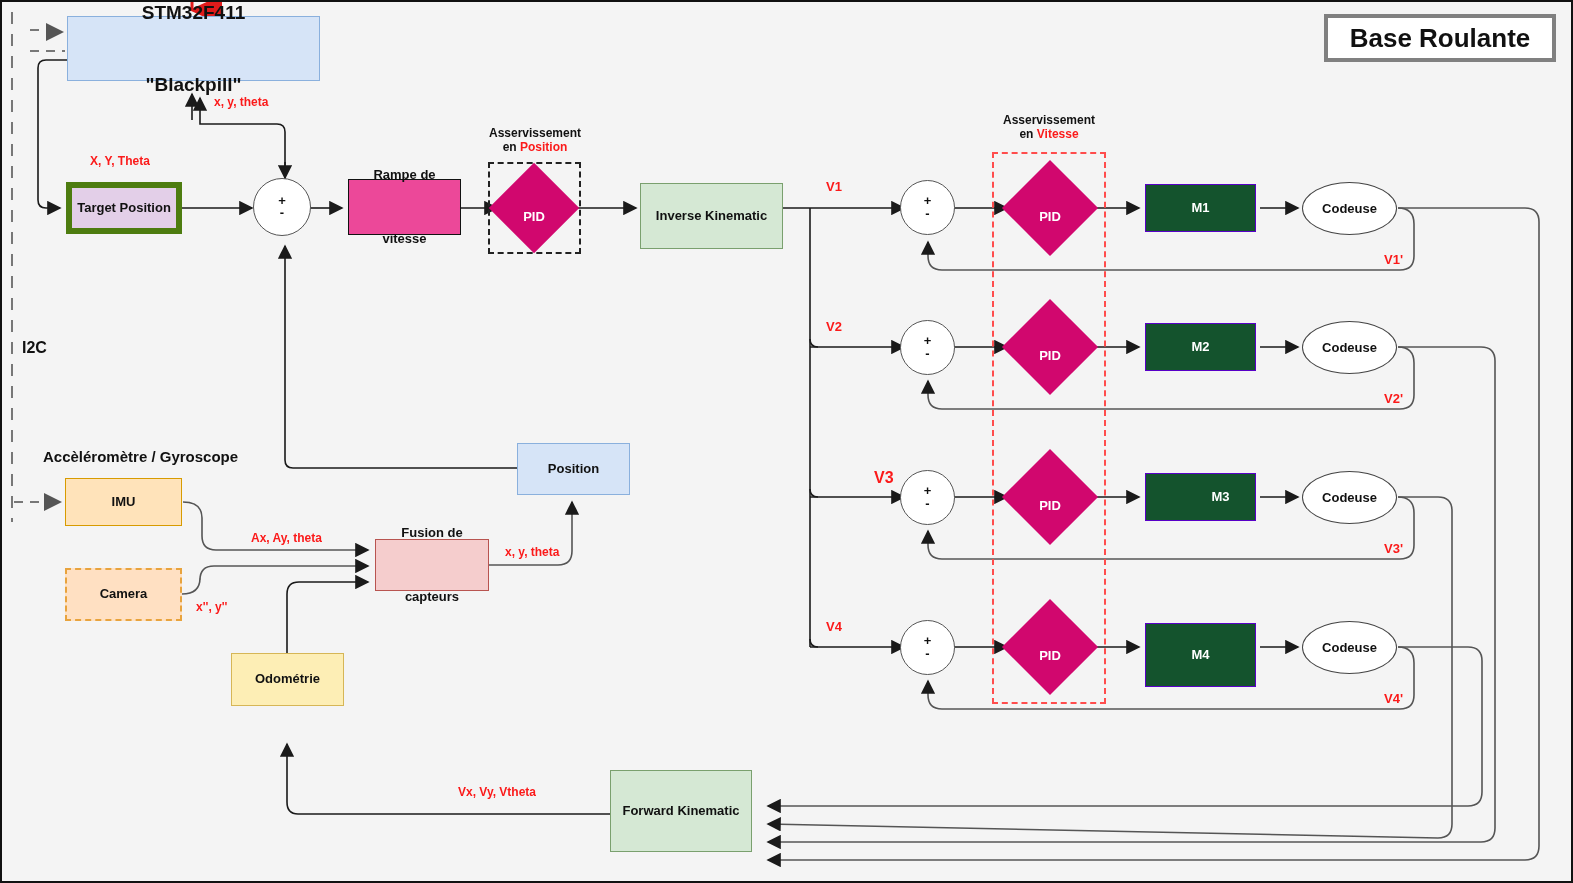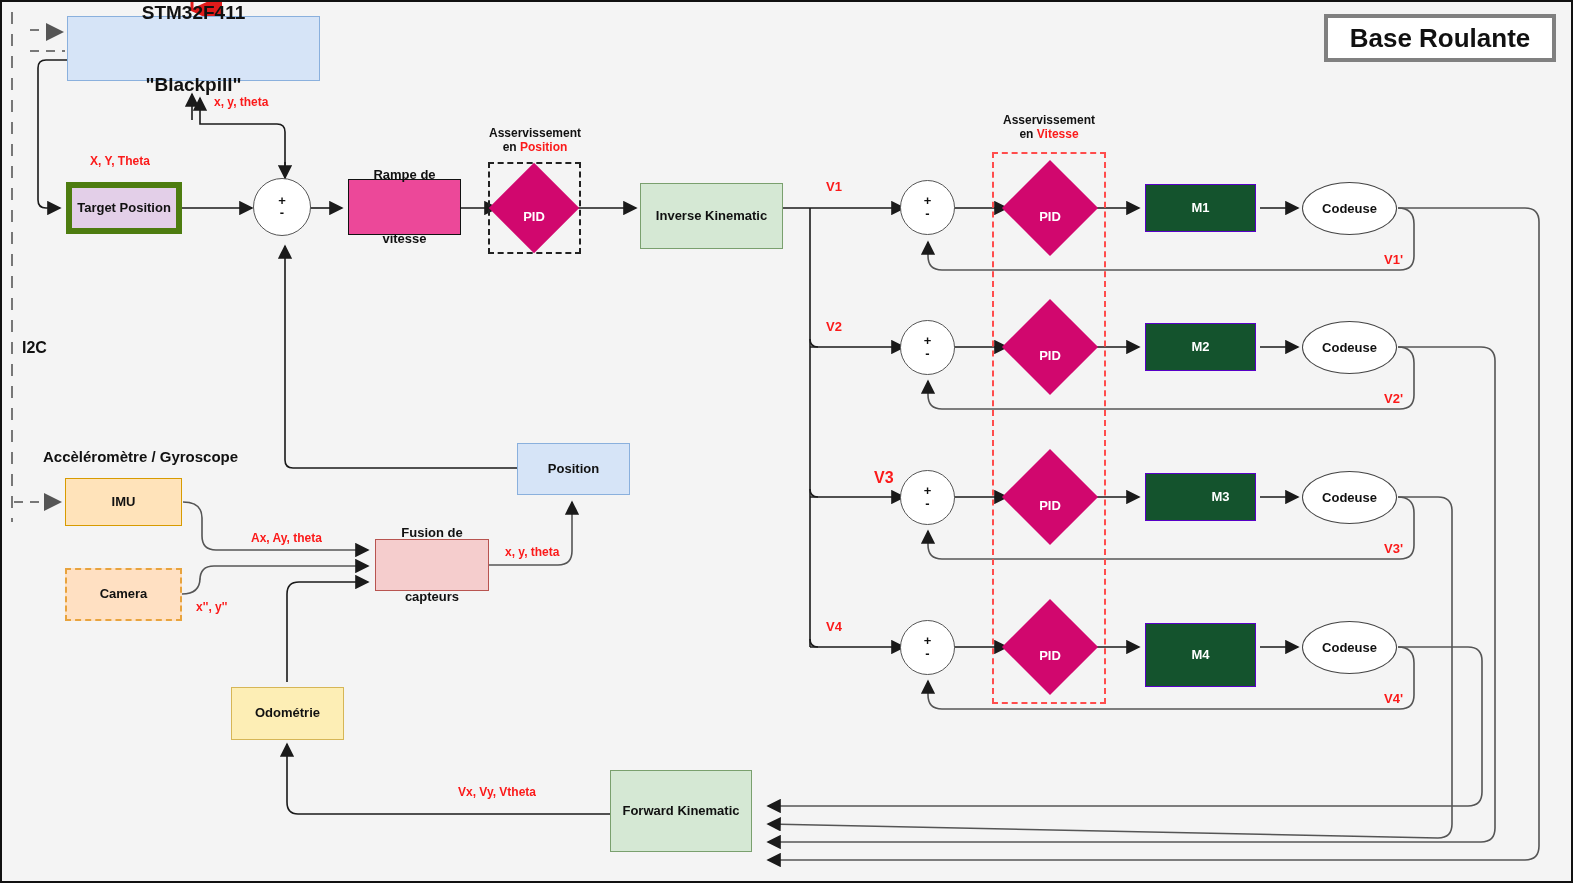--- a/index.html
+++ b/index.html
@@ -343,21 +343,21 @@
     <span>Fusion  de</span>
     <span>capteurs</span>
   </div>
 
   <div class="lab lab-red" style="left:503px; top:543px; font-size:12px;">x, y, theta</div>
 
   <div class="node blk-blue" style="left:515px; top:441px; width:113px; height:52px; font-size:13px;">
     <span>Position</span>
   </div>
 
-  <div class="node blk-yellow" style="left:229px; top:685px; width:113px; height:53px; font-size:13px;">
+  <div class="node blk-yellow" style="left:229px; top:651px; width:113px; height:53px; font-size:13px;">
     <span>Odométrie</span>
   </div>
 
   <div class="lab lab-red" style="left:456px; top:783px; font-size:12px;">Vx, Vy, Vtheta</div>
 
   <div class="node blk-green" style="left:608px; top:768px; width:142px; height:82px; font-size:13px;">
     <span>Forward Kinematic</span>
   </div>
 
 </div>

